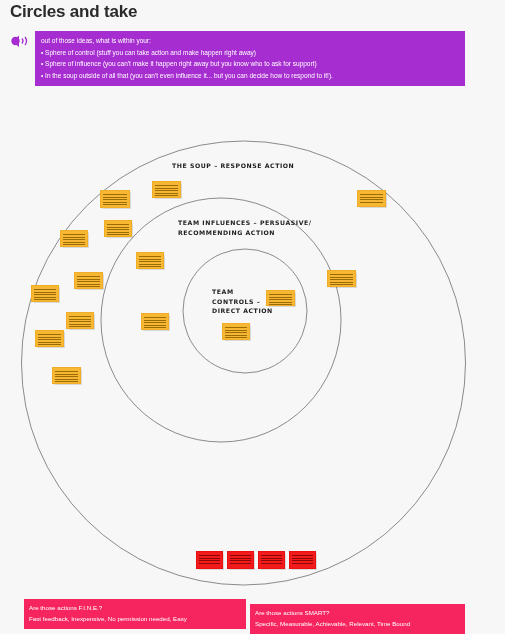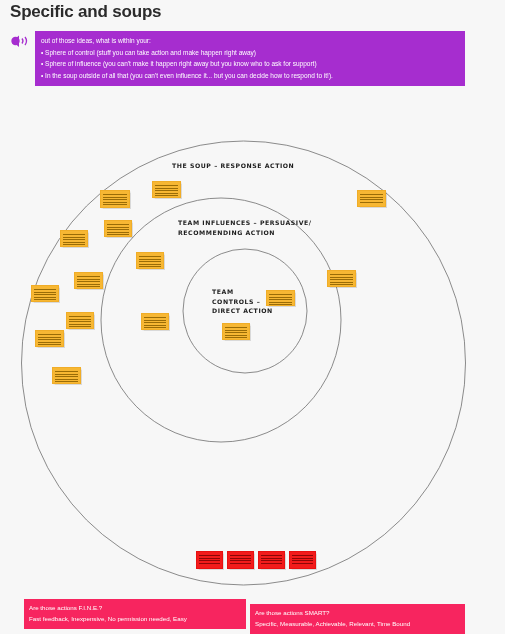--- a/index.html
+++ b/index.html
@@ -128,21 +128,21 @@
     box-sizing: border-box;
     box-shadow: 0 0 0 1px #f7255f;
   }
   .criteria-box span { display: block; white-space: nowrap; }
   #criteria-fine { left: 25px; top: 600px; width: 220px; }
   #criteria-smart { left: 251px; top: 605px; width: 213px; }
 </style>
 </head>
 <body>
 
-<div id="page-title">Specific and soups</div>
+<div id="page-title">Circles and take</div>
 
 <div id="prompt-row">
 
   <svg id="speaker-icon" viewBox="0 0 24 16">
     <path d="M4 5 L7 5 L11 1.5 L11 13 L7 9.5 L4 9.5 Z" fill="#a62dcf"></path>
     <circle cx="7.5" cy="7" r="4.2" fill="#a62dcf"></circle>
     <path d="M14 4.5 Q16 7 14 9.5" stroke="#a62dcf" stroke-width="1.3" fill="none"></path>
     <path d="M17 3 Q20 7 17 11" stroke="#a62dcf" stroke-width="1.3" fill="none"></path>
   </svg>
 

